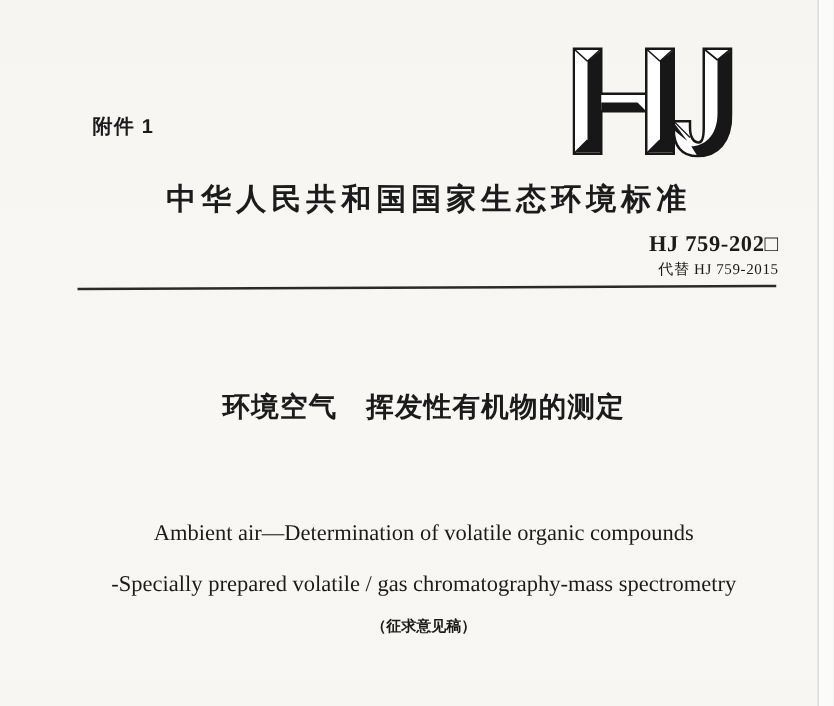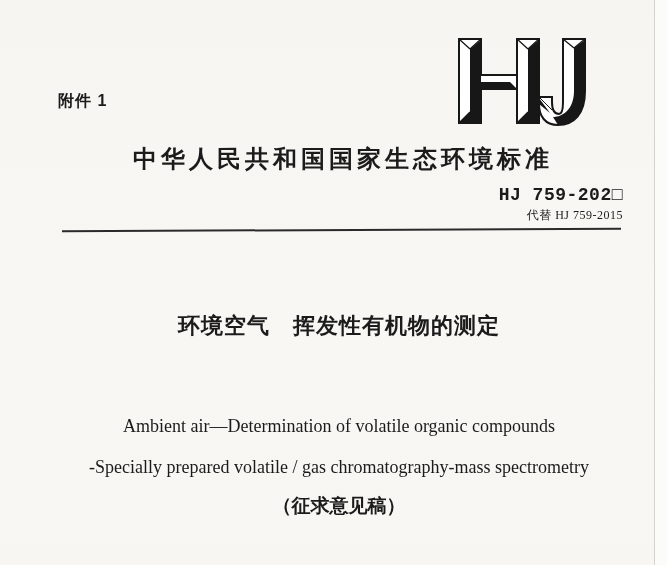--- a/index.html
+++ b/index.html
@@ -16,21 +16,21 @@
   }
   .edge-strip {
     position: absolute;
     left: 654px; top: 0;
     width: 13px; height: 565px;
     background: #fbfbf9;
     border-left: 1px solid #d6d3ce;
   }
   .attachment {
     position: absolute;
-    left: 58px; top: 91px;
+    left: 74px; top: 91px;
     font-family: "Liberation Sans", sans-serif;
     font-weight: 600;
     font-size: 16px;
     letter-spacing: 1px;
   }
   .logo {
     position: absolute;
     left: 458px; top: 36px;
     width: 128px; height: 90px;
   }
@@ -46,21 +46,21 @@
     text-align: center;
     font-family: "Liberation Serif", "DejaVu Serif", serif;
     font-weight: 700;
     font-size: 24px;
     letter-spacing: 4px;
     white-space: nowrap;
   }
   .std-no {
     position: absolute;
     right: 44px; top: 185px;
-    font-family: Liberation Mono, monospace;
+    font-family: Liberation Serif, serif;
     font-weight: 600;
     font-size: 18px;
     letter-spacing: 0.5px;
   }
   .replaces {
     position: absolute;
     right: 44px; top: 207px;
     font-family: "Liberation Serif", serif;
     font-size: 12px;
     letter-spacing: 0.5px;
@@ -91,21 +91,21 @@
     font-family: "Liberation Serif", "DejaVu Serif", serif;
     font-size: 18px;
     white-space: nowrap;
   }
   .title-en.l1 { top: 416px; }
   .title-en.l2 { top: 457px; }
   .draft-note {
     top: 493px;
     font-family: "Liberation Sans", "DejaVu Sans", sans-serif;
     font-weight: 700;
-    font-size: 19px;
+    font-size: 12px;
   }
 </style>
 </head>
 <body>
 
 <div class="page">
 
   <div class="edge-strip"></div>
 
   <div class="attachment">附件 1</div>

